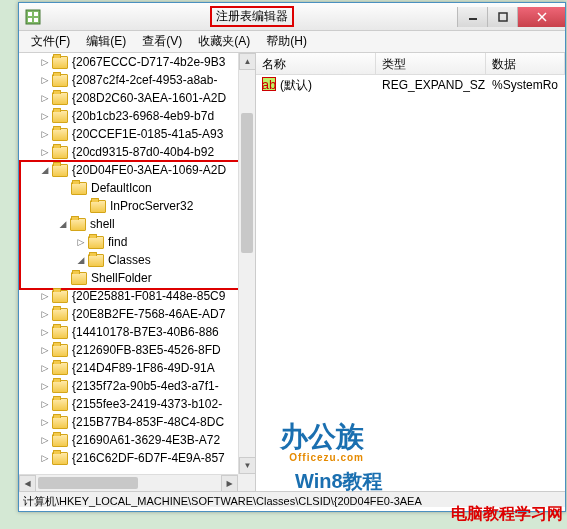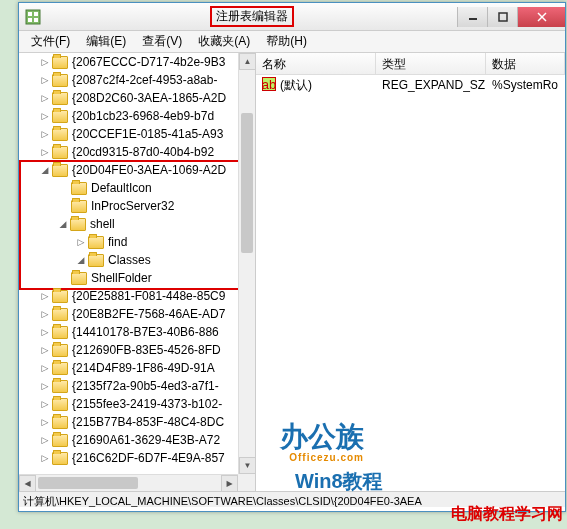--- a/index.html
+++ b/index.html
@@ -109,21 +109,21 @@
               <span class="lbl">{2067ECCC-D717-4b2e-9B3</span>
             </div>
             <div class="node" style="padding-left: 20px;">
               <span class="exp">▷</span>
               <span class="fld"></span>
               <span class="lbl">{2087c2f4-2cef-4953-a8ab-</span>
             </div>
             <div class="node" style="padding-left: 20px;">
               <span class="exp">▷</span>
               <span class="fld"></span>
-              <span class="lbl">{208D2C60-3AEA-1865-A2D</span>
+              <span class="lbl">{208D2C60-3AEA-1601-A2D</span>
             </div>
             <div class="node" style="padding-left: 20px;">
               <span class="exp">▷</span>
               <span class="fld"></span>
               <span class="lbl">{20b1cb23-6968-4eb9-b7d</span>
             </div>
             <div class="node" style="padding-left: 20px;">
               <span class="exp">▷</span>
               <span class="fld"></span>
               <span class="lbl">{20CCEF1E-0185-41a5-A93</span>
@@ -137,21 +137,21 @@
         <div id="tree-hl" style="position:relative;">
           <div class="node" style="padding-left:20px">
               <span class="exp">◢</span>
               <span class="fld"></span>
               <span class="lbl">{20D04FE0-3AEA-1069-A2D</span>
             </div>
           <div class="node" style="padding-left:52px">
               <span class="fld"></span>
               <span class="lbl">DefaultIcon</span>
             </div>
-          <div class="node" style="padding-left:52px">
+          <div class="node" style="padding-left:71px">
               <span class="fld"></span>
               <span class="lbl">InProcServer32</span>
             </div>
           <div class="node" style="padding-left:38px">
               <span class="exp">◢</span>
               <span class="fld"></span>
               <span class="lbl">shell</span>
             </div>
           <div class="node" style="padding-left:56px">
               <span class="exp">▷</span>

